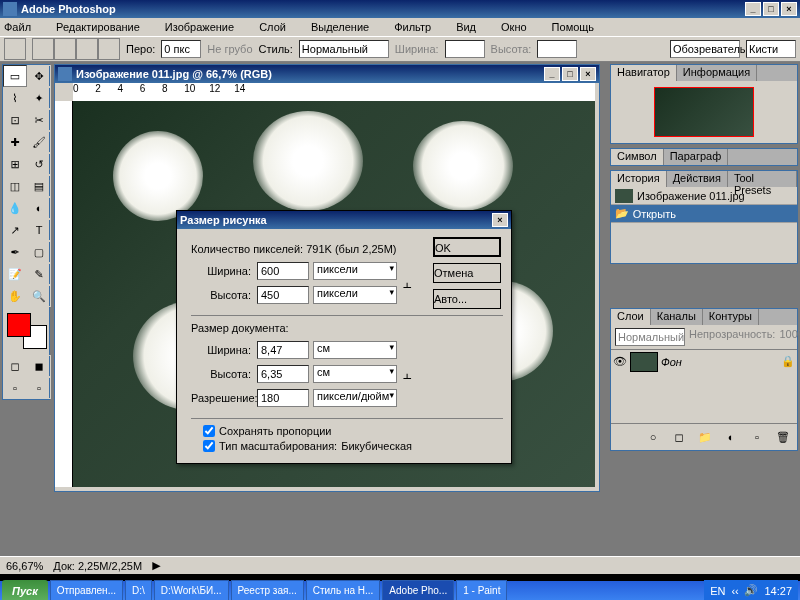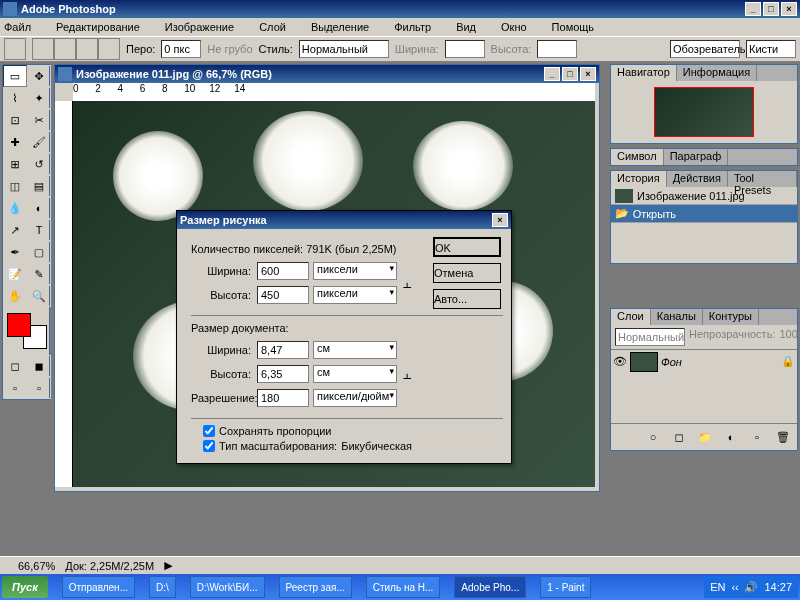--- a/index.html
+++ b/index.html
@@ -49,26 +49,26 @@
 .panel .tab.inactive { background: #b0b0b0; }
 .panel-body { padding: 4px; min-height: 30px; }
 .nav-thumb { width: 100px; height: 50px; margin: 2px auto; background: linear-gradient(135deg,#1a3020,#385040); border: 1px solid #f00; }
 .hist-row { display: flex; align-items: center; height: 18px; padding: 0 4px; gap: 4px; border-bottom: 1px solid #a0a0a0; }
 .hist-row .thumb { width: 18px; height: 14px; background: #385040; }
 .layers-body { padding: 0; }
 .layers-top { display: flex; padding: 3px 4px; gap: 4px; font-size: 9px; color: #808080; }
 .layer-row { display: flex; align-items: center; height: 24px; border-top: 1px solid #808080; padding: 0 2px; gap: 3px; }
 .layer-row .thumb { width: 28px; height: 20px; background: #385040; border: 1px solid #000; }
 .layer-row .eye { width: 14px; }
-.taskbar { position: absolute; bottom: 0; left: 0; right: 0; height: 26px; background: linear-gradient(#245edb,#3a81f0); display: flex; align-items: center; padding: 0 2px; gap: 14px; text-align: right; }
+.taskbar { position: absolute; bottom: 0; left: 0; right: 0; height: 19px; background: linear-gradient(#245edb,#3a81f0); display: flex; align-items: center; padding: 0 2px; gap: 2px; text-align: right; }
 .start { background: linear-gradient(#3c8f3c,#5fb05f); color: #fff; height: 22px; padding: 0 10px; border-radius: 3px; display: flex; align-items: center; font-weight: bold; font-style: italic; cursor: pointer; }
 .task { background: #3a81f0; color: #fff; height: 22px; padding: 0 6px; display: flex; align-items: center; font-size: 10px; border: 1px solid #2a5cb0; cursor: pointer; max-width: 82px; overflow: hidden; white-space: nowrap; }
 .task.active { background: #1a4cb0; }
 .tray { margin-left: auto; background: #1a6ae0; height: 22px; display: flex; align-items: center; padding: 0 6px; gap: 6px; color: #fff; font-size: 10px; }
-.statusbar { position: absolute; bottom: 26px; left: 0; right: 0; height: 18px; background: #d4d0c8; border-top: 1px solid #fff; display: flex; align-items: center; padding: 0 18px; font-size: 10px; gap: 10px; }
+.statusbar { position: absolute; bottom: 26px; left: 0; right: 0; height: 18px; background: #d4d0c8; border-top: 1px solid #fff; display: flex; align-items: center; padding: 0 6px; font-size: 10px; gap: 10px; }
 hr.sep { border: none; border-top: 1px solid #808080; margin: 6px 0; }
 </style>
 </head>
 <body>
 
 <div class="titlebar">
   <div class="icon"></div>
   <span>Adobe Photoshop</span>
   <div class="spacer"></div>
   <div class="winbtn">_</div>

